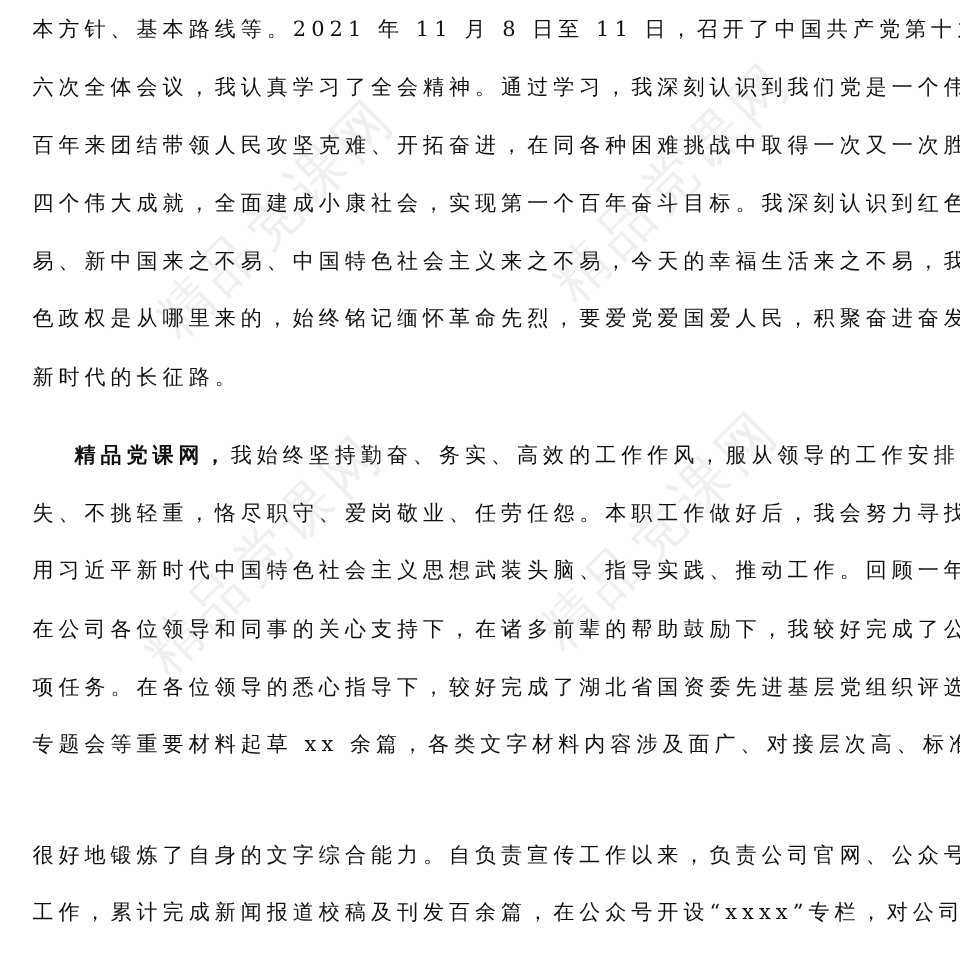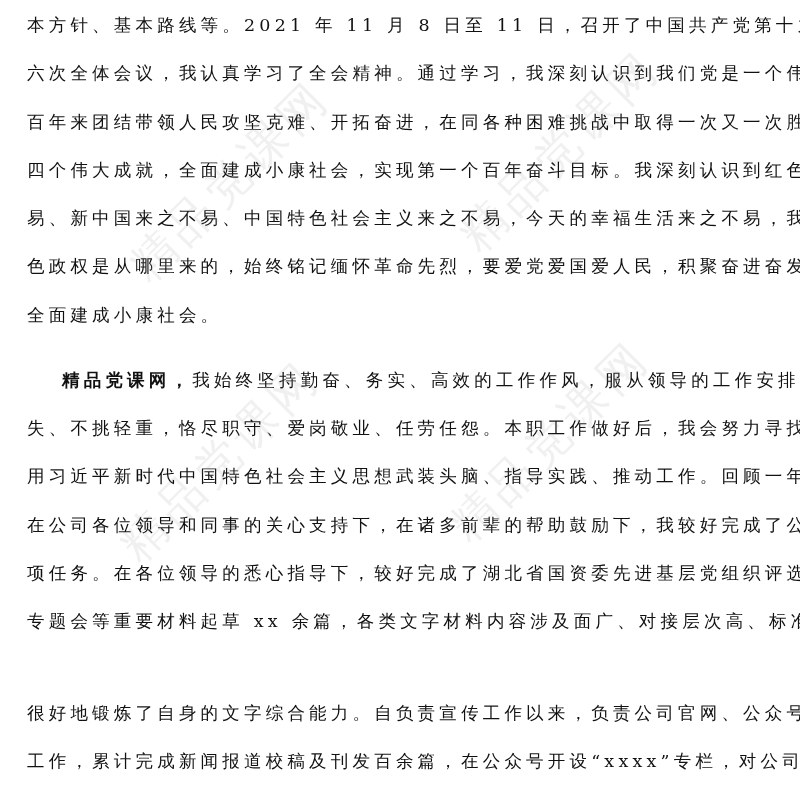--- a/index.html
+++ b/index.html
@@ -52,21 +52,21 @@
 </head>
 <body>
 
 <div class="page page-1">
   <div class="line" style="top:14px">本方针、基本路线等。2021 年 11 月 8 日至 11 日，召开了中国共产党第十九届中央委员会第</div>
   <div class="line" style="top:62px">六次全体会议，我认真学习了全会精神。通过学习，我深刻认识到我们党是一个伟大的党，一</div>
   <div class="line" style="top:111px">百年来团结带领人民攻坚克难、开拓奋进，在同各种困难挑战中取得一次又一次胜利，创造了</div>
   <div class="line" style="top:159px">四个伟大成就，全面建成小康社会，实现第一个百年奋斗目标。我深刻认识到红色政权来之不</div>
   <div class="line" style="top:207px">易、新中国来之不易、中国特色社会主义来之不易，今天的幸福生活来之不易，我们要牢记红</div>
   <div class="line" style="top:255px">色政权是从哪里来的，始终铭记缅怀革命先烈，要爱党爱国爱人民，积聚奋进奋发之力，走好</div>
-  <div class="line last" style="top:304px">全面建成小康社会。</div>
+  <div class="line last" style="top:304px">新时代的长征路。</div>
 
   <div class="line indent" style="top:369px"><span class="bold">精品党课网，</span><span>我始终坚持勤奋、务实、高效的工作作风，服从领导的工作安排，不计得</span></div>
   <div class="line" style="top:417px">失、不挑轻重，恪尽职守、爱岗敬业、任劳任怨。本职工作做好后，我会努力寻找创新方式，</div>
   <div class="line" style="top:465px">用习近平新时代中国特色社会主义思想武装头脑、指导实践、推动工作。回顾一年以来的工作，</div>
   <div class="line" style="top:514px">在公司各位领导和同事的关心支持下，在诸多前辈的帮助鼓励下，我较好完成了公司交派的各</div>
   <div class="line" style="top:562px">项任务。在各位领导的悉心指导下，较好完成了湖北省国资委先进基层党组织评选材料、xxxx</div>
   <div class="line" style="top:610px">专题会等重要材料起草 xx 余篇，各类文字材料内容涉及面广、对接层次高、标准要求严苛，</div>
 
   <div class="watermark" style="left:100px; top:150px">精品党课网</div>
   <div class="watermark" style="left:430px; top:120px">精品党课网</div>

